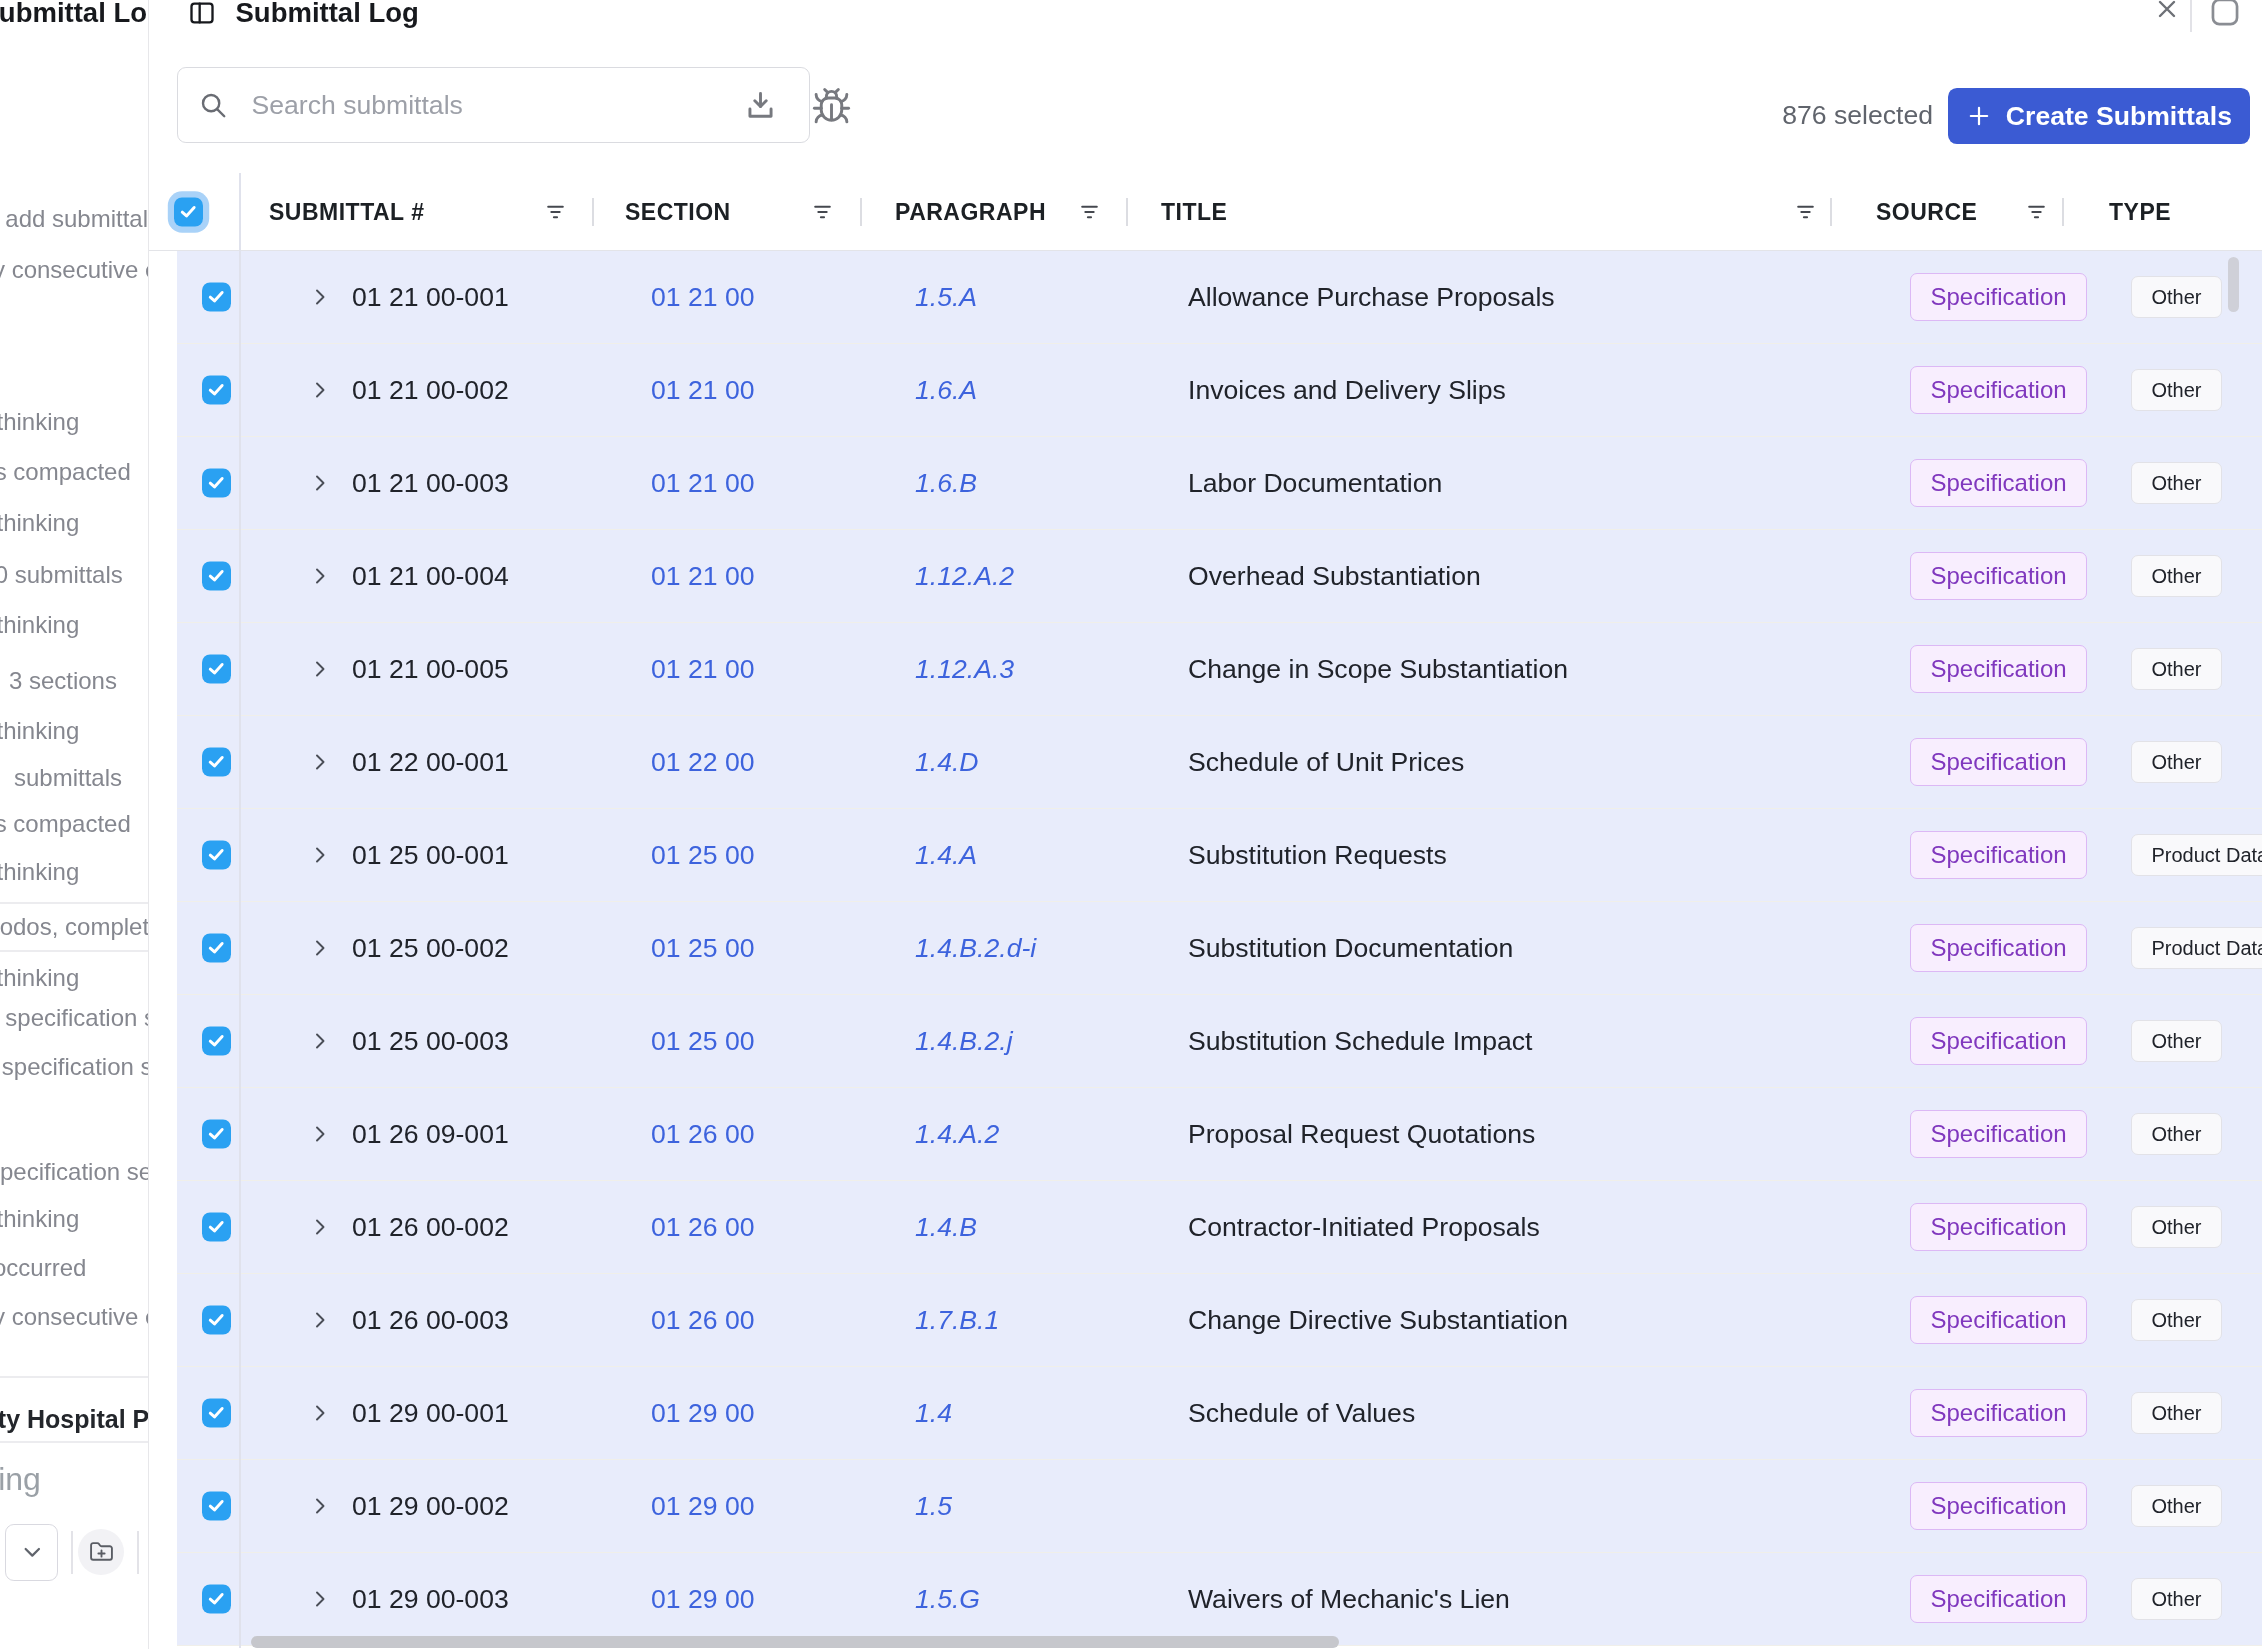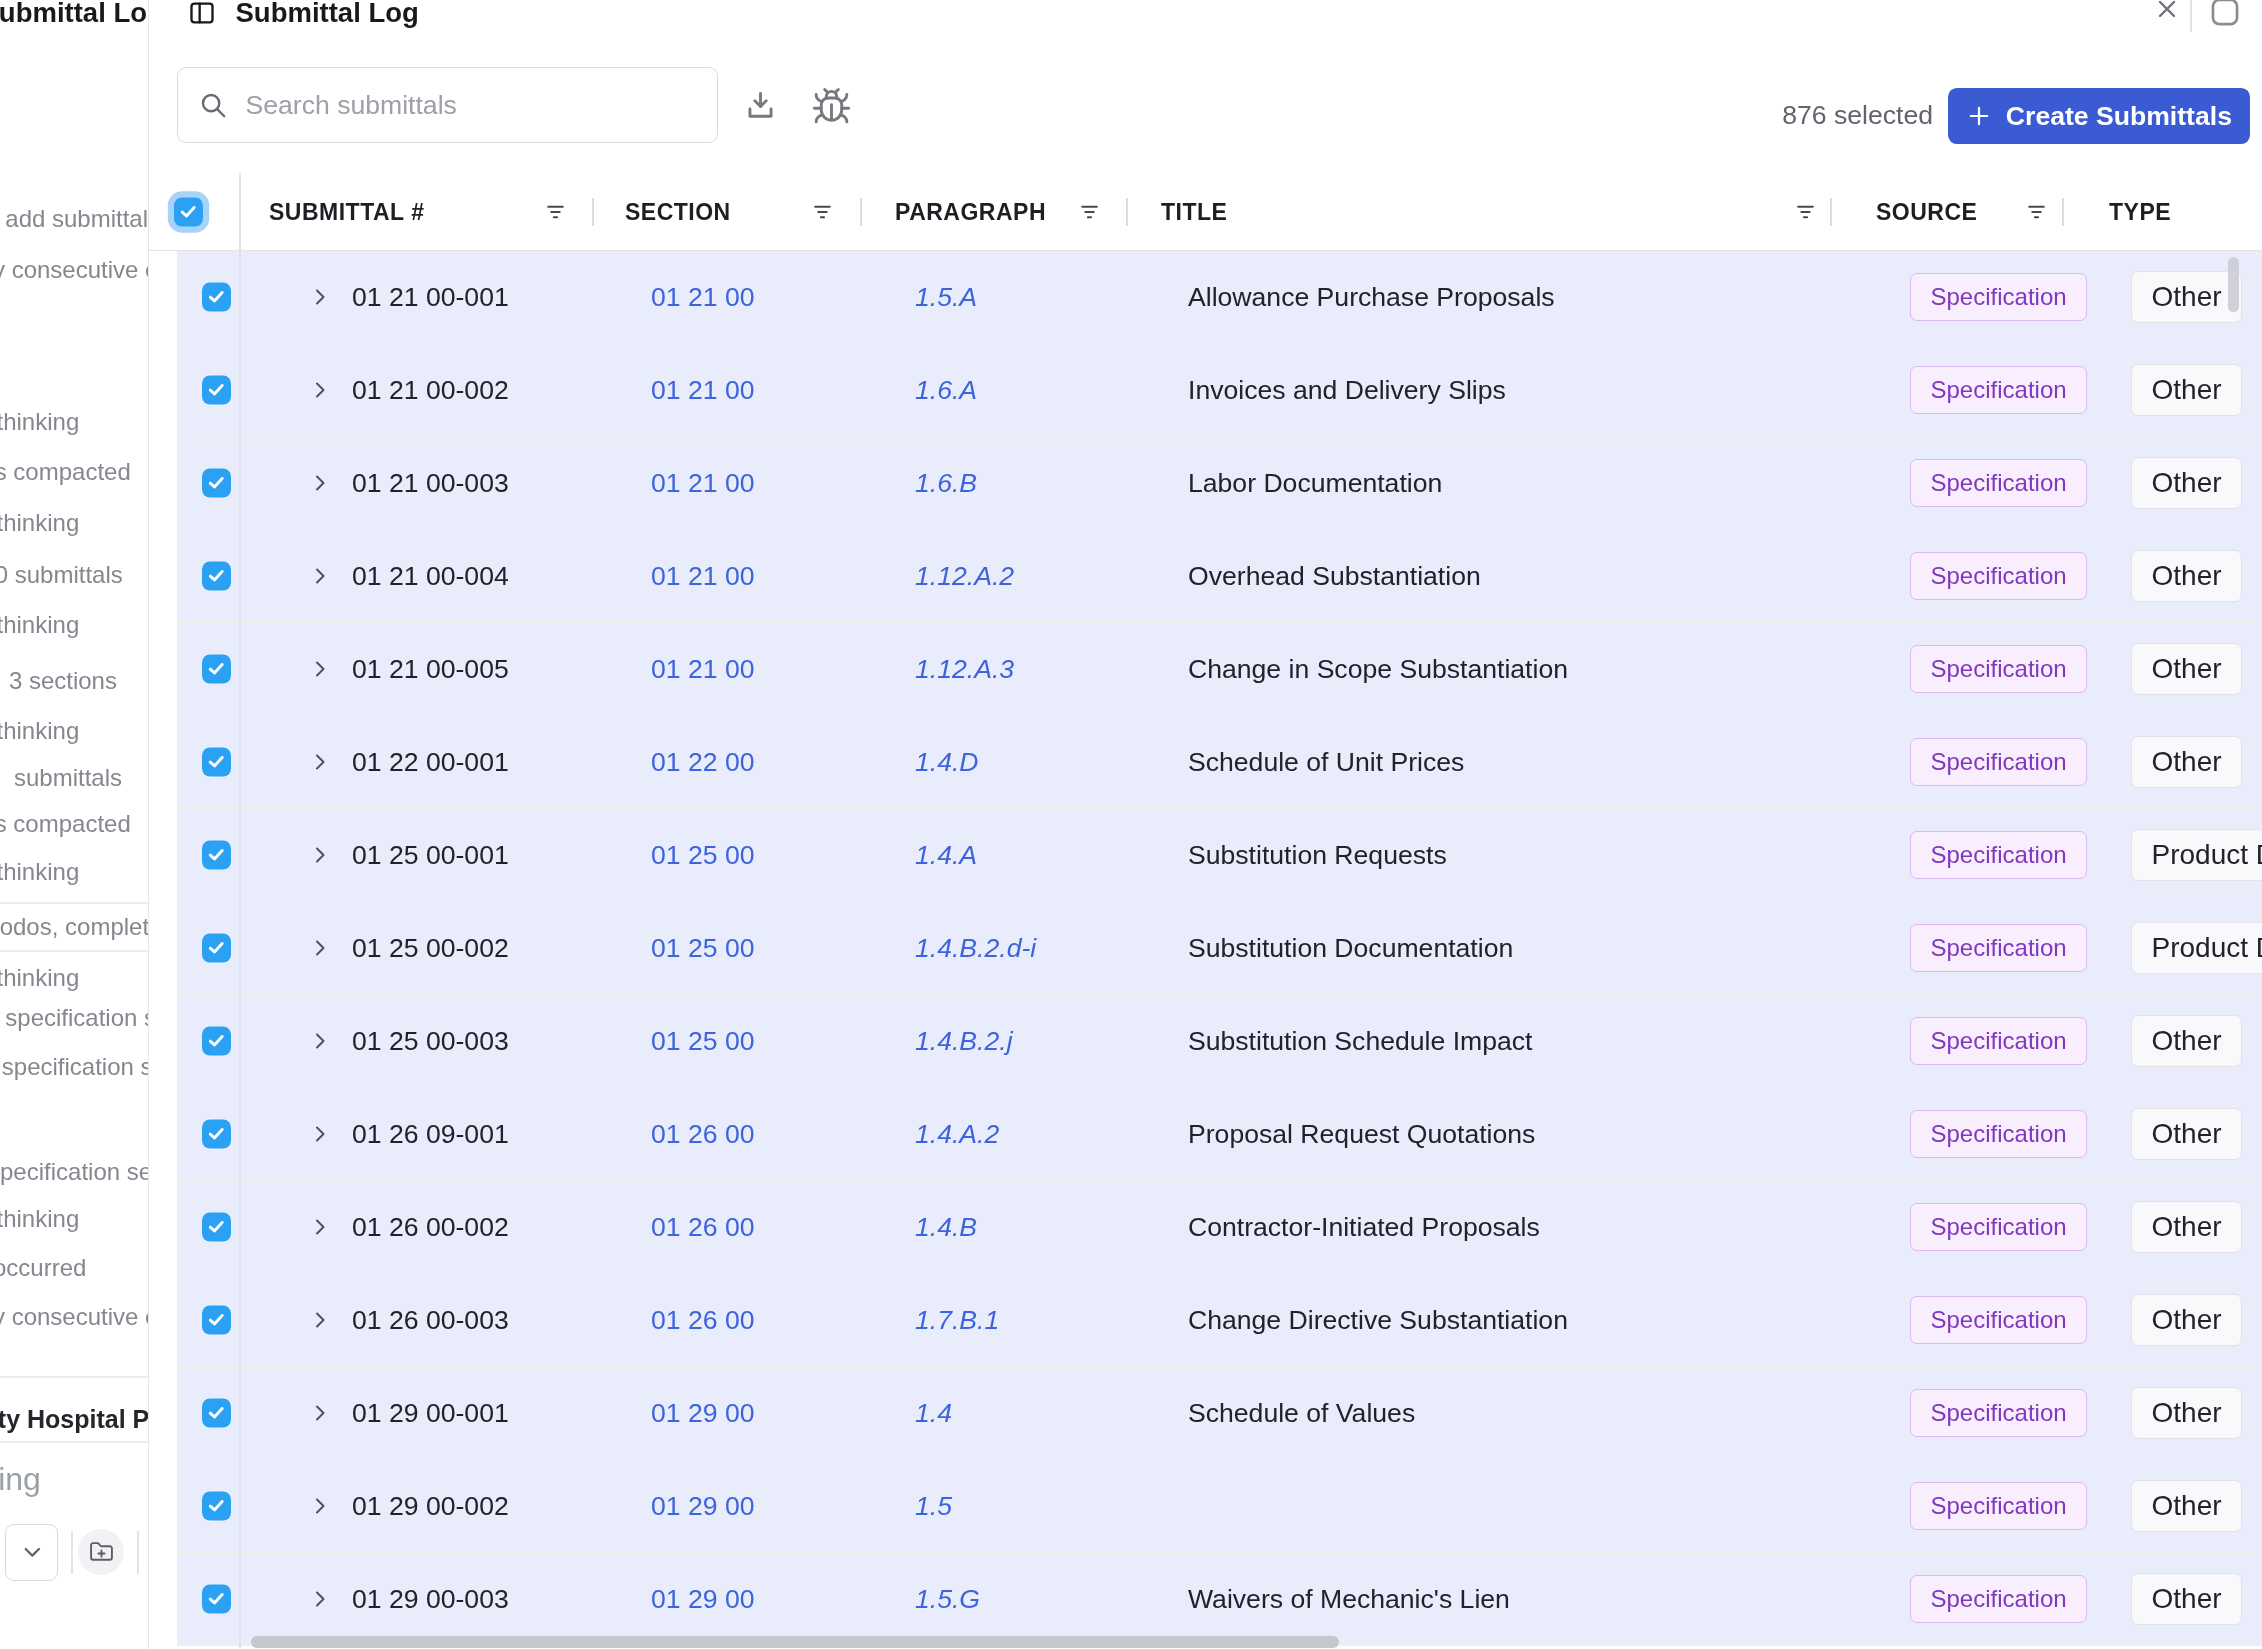--- a/index.html
+++ b/index.html
@@ -24,21 +24,21 @@
   .panel { position:absolute; left:149px; top:0; width:2114px; height:1649px; background:#fff; }
   .panel-header { position:absolute; top:-14px; left:0; width:100%; height:53px; }
   .panel-title-grp { position:absolute; left:39px; top:0; height:53px; display:flex; align-items:center; gap:19.5px; }
   .panel-title { font-size:27.5px; font-weight:700; color:#17191D; white-space:nowrap; }
   .hdr-right-icon { position:absolute; top:8.9px; }
   .hdr-x { right:82px; }
   .hdr-dock { right:21px; }
   .hdr-vdiv { position:absolute; right:71px; top:5.3px; width:1.8px; height:41px; background:#E2E2E7; }
 
   
-  .search-box { position:absolute; left:28px; top:67px; width:541px; height:76px; border:1.8px solid #DADBE0; border-radius:8.9px; background:#fff; display:flex; align-items:center; padding:0 17.7px 0 19.5px; gap:18px; }
+  .search-box { position:absolute; left:28px; top:67px; width:633px; height:76px; border:1.8px solid #DADBE0; border-radius:8.9px; background:#fff; display:flex; align-items:center; padding:0 17.7px 0 19.5px; gap:24px; }
   .search-box input { border:none; outline:none; flex:1; font-family:inherit; font-size:26.6px; color:#20232A; background:transparent; min-width:0; }
   .search-box input::placeholder { color:#9DA0A8; }
   .tool-icon-btn { position:absolute; top:86px; width:41px; height:41px; display:flex; align-items:center; justify-content:center; cursor:pointer; }
   .btn-download { left:591px; }
   .btn-bug { left:662px; }
   .selected-count { position:absolute; top:100px; right:330px; font-size:26.6px; color:#60646C; white-space:nowrap; }
   .create-btn { position:absolute; top:88px; right:13.3px; width:302px; height:56px; background:#3B5BD3; border:none; border-radius:8.9px; color:#fff; font-family:inherit; font-size:26.6px; font-weight:600; display:flex; align-items:center; justify-content:center; gap:12.4px; cursor:pointer; }
 
   
   .thead { position:absolute; left:0; top:173px; width:2114px; height:78px; background:#fff; border-bottom:1.8px solid #E3E4E8; }
@@ -59,21 +59,21 @@
   .row .cbx { position:absolute; left:25px; top:50%; transform:translateY(-50%); }
   .c-chev { left:131px; color:#4A4E57; }
   .c-num { left:175px; color:#20232A; font-weight:500; }
   .c-sec { left:474px; }
   .c-par { left:738px;font-style:italic; }
   .c-title { left:1011px; color:#20232A; }
   .c-src { left:1733px; }
   .c-type { left:1954px; }
   .link { color:#3D63DD; cursor:pointer; }
   .badge-spec { display:inline-block; padding:8.9px 19.5px; border:1.8px solid #DCB8F5; background:#F8EEFE; color:#8038BE; border-radius:7px; font-size:24px; }
-  .chip-type { display:inline-block; padding:8.9px 19.5px; border:1.8px solid #E2E2E7; background:#F9F9FB; color:#20232A; border-radius:7px; font-size:28px; }
+  .chip-type { display:inline-block; padding:8.9px 19.5px; border:1.8px solid #E2E2E7; background:#F9F9FB; color:#20232A; border-radius:7px; font-size:20px; }
 
   
   .vscroll { position:absolute; right:24px; top:257px; width:11.5px; height:55px; border-radius:6.2px; background:#CFD0D8; z-index:5; }
   .hscroll { position:absolute; left:102px; top:1636px; width:1088px; height:12.4px; border-radius:6.2px; background:#C6C7CC; z-index:5; }
 
   svg { display:block; }
 </style>
 </head>
 <body>
 

